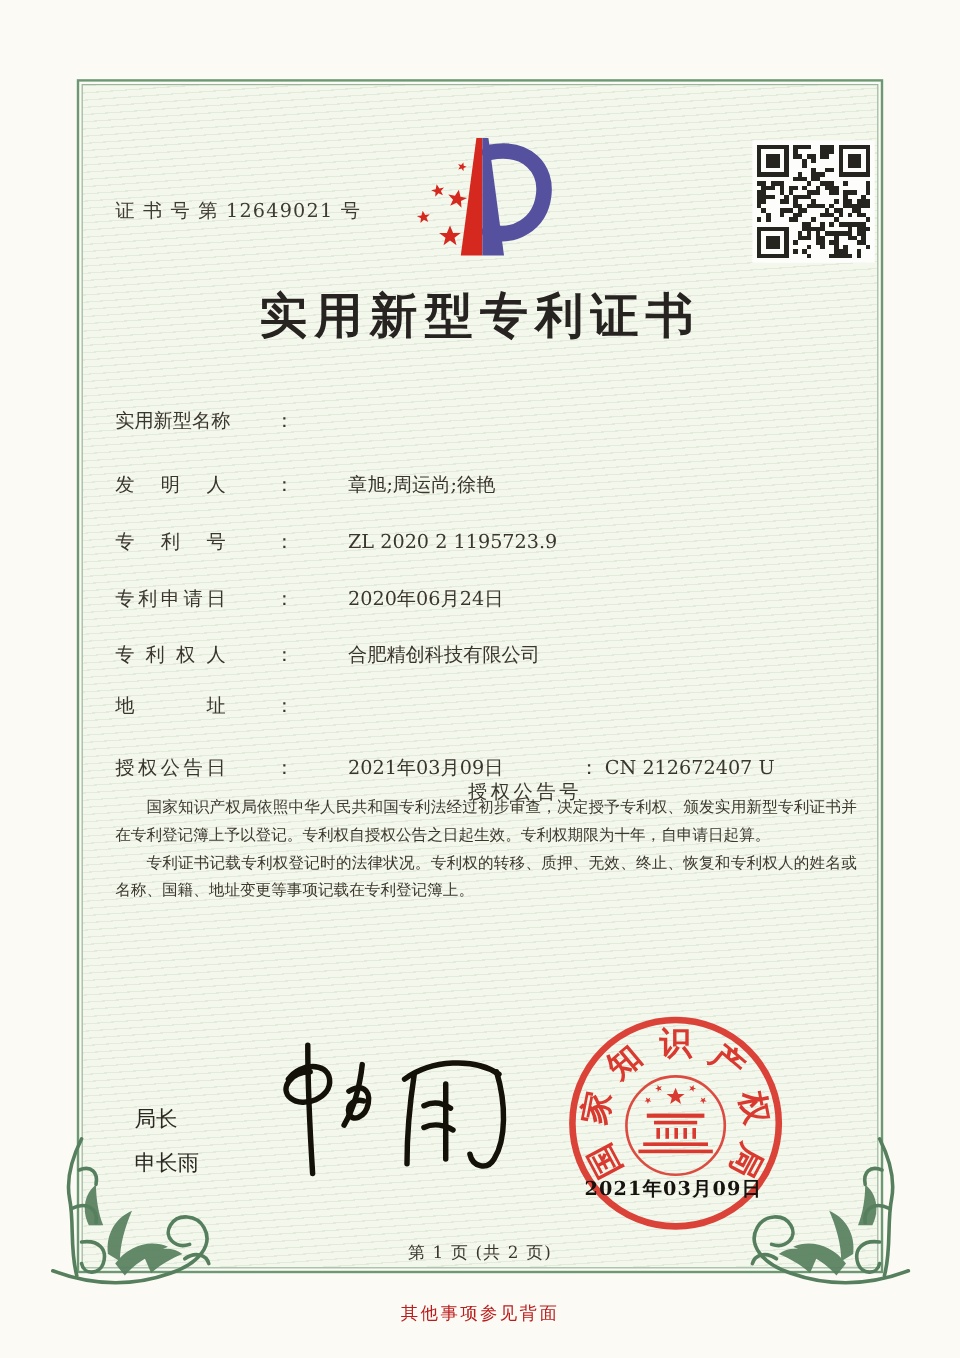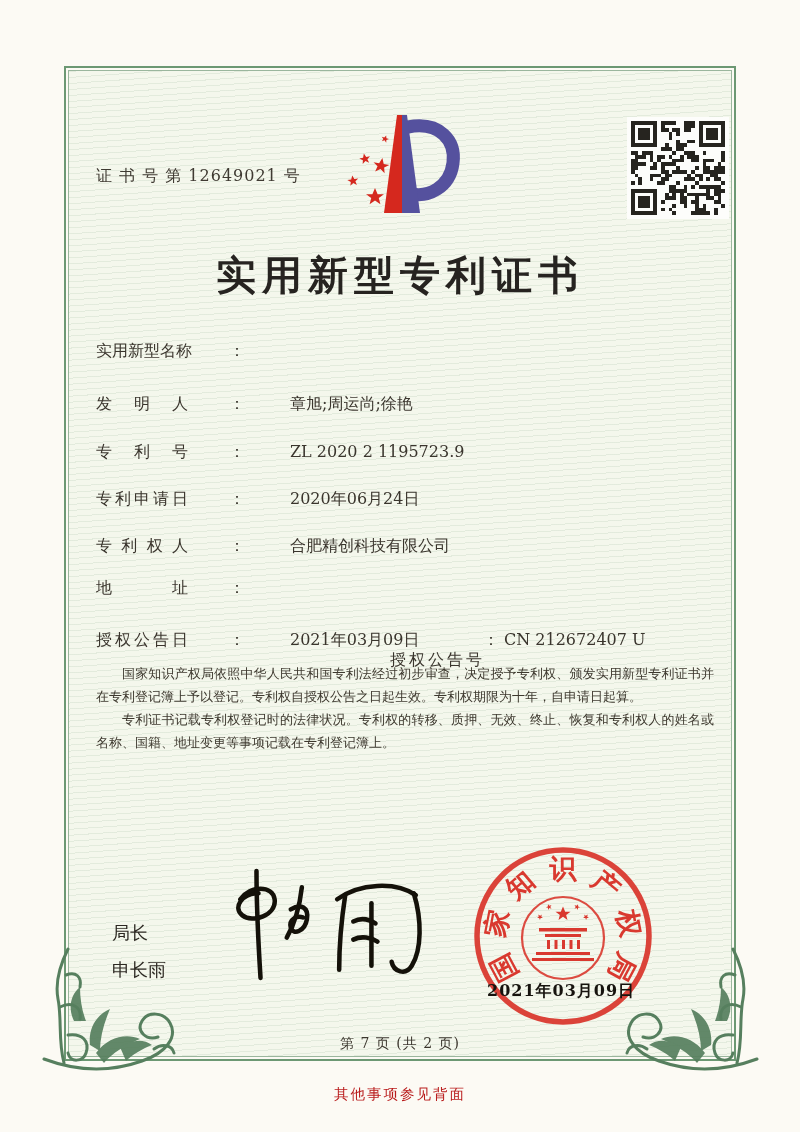--- a/index.html
+++ b/index.html
@@ -19,21 +19,21 @@
     background-image:repeating-linear-gradient(176deg,
       rgba(121,160,125,0.14) 0px, rgba(121,160,125,0.14) 1px,
       rgba(121,160,125,0) 1px, rgba(121,160,125,0) 6px);
   }
   .abs{position:absolute;}
   .cert-no{left:96px;top:124px;font-size:16px;letter-spacing:1px;color:#3f3a32;margin-top:42px;}
   .logo{left:336px;top:108px;width:132px;height:122px;}
   .qr{left:627px;top:117px;width:102px;height:102px;background:#fdfdfb;}
   .qr svg{width:100%;height:100%;shape-rendering:crispEdges;fill:#26241f;}
   .title{left:0;right:0;top:236px;text-align:center;font-size:40px;
-    letter-spacing:6px;font-weight:600;color:#262320;margin-top:12px;}
+    letter-spacing:6px;font-weight:600;color:#262320;}
   .fields{left:96px;top:341px;width:618px;font-size:16px;color:#3a352d;}
   .frow{position:absolute;left:0;display:flex;white-space:nowrap;gap:40px;}
   .flabel{display:inline-block;width:92px;text-align:justify;text-align-last:justify;}
   .fcolon{margin-left:1px;}
   .fvalue{margin-left:5px;}
   .fvalue.wrap{white-space:normal;width:478px;line-height:1.55;}
   .grant-pair2{position:absolute;left:294px;top:0;display:flex;white-space:nowrap;}
   .grant-pair2 .flabel{width:92px;margin-top:20px;}
   .paras{left:96px;top:663px;width:618px;font-size:13px;line-height:1.76;
     color:#3d382e;text-align:justify;}
@@ -419,14 +419,14 @@
     <rect x="-8.5" y="0" width="3" height="9"></rect>
     <rect x="-1" y="0" width="3" height="9"></rect>
     <rect x="6.5" y="0" width="3" height="9"></rect>
     <rect x="14" y="0" width="3" height="9"></rect>
     <rect x="-27" y="12" width="54" height="3"></rect>
     <rect x="-31" y="18" width="62" height="3"></rect>
   </g>
 </svg>
 <div class="abs seal-date">2021年03月09日</div>
 
-<div class="abs page-info">第 7 页 (共 2 页)</div>
+<div class="abs page-info">第 1 页 (共 2 页)</div>
 <div class="abs back-note">其他事项参见背面</div>
 
 </body></html>

